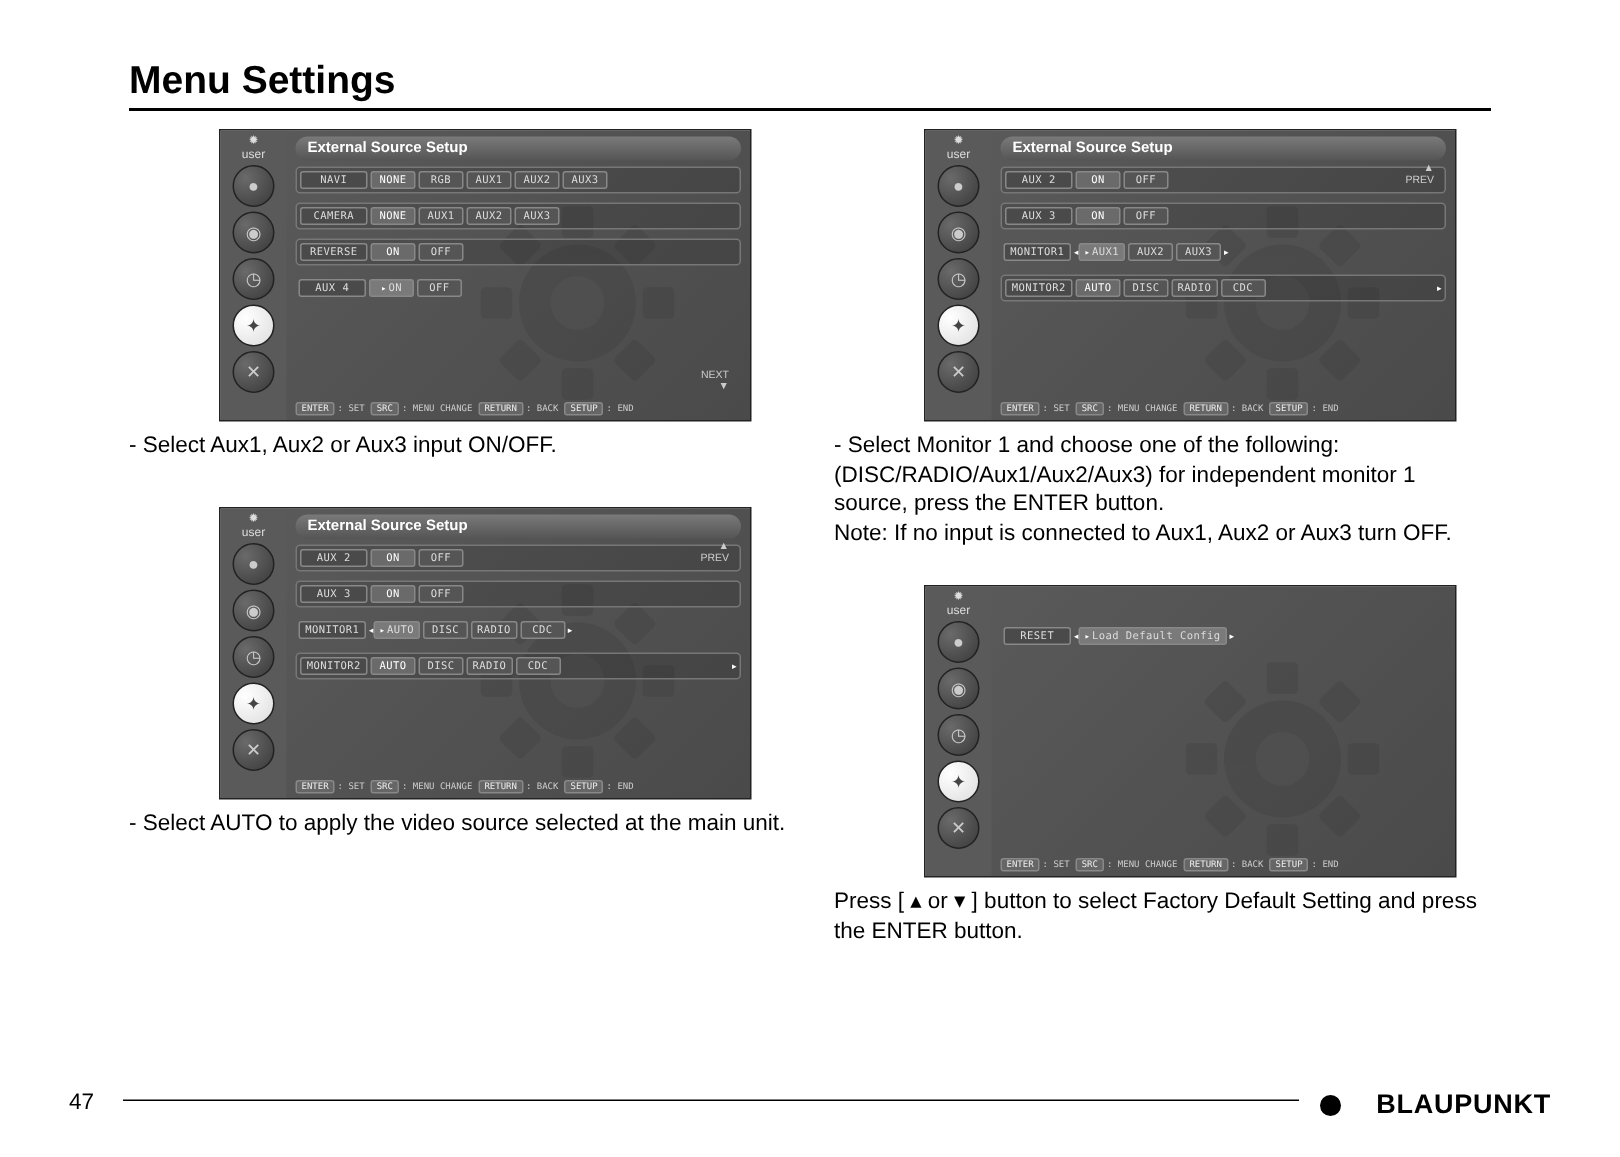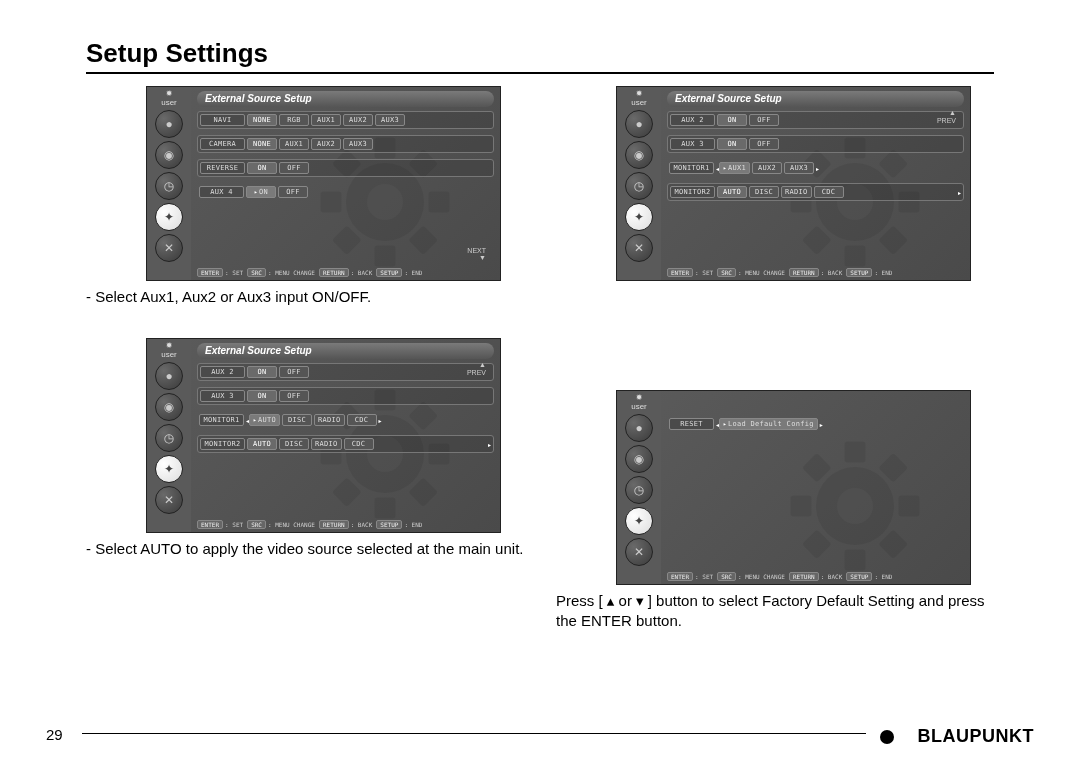--- a/index.html
+++ b/index.html
@@ -70,21 +70,20 @@
   .sb-user { text-align:center; color:#ddd; font-size:8px; }
   .title-bar {
     position: absolute;
     left: 50px; top: 4px; right: 6px;
     height: 16px;
     background: linear-gradient(#7a7a7a,#555);
     border-radius: 8px;
     color: #fff;
     font-size: 10px;
     font-weight: bold;
-    font-style: italic;
     padding-left: 8px;
     line-height: 16px;
   }
   .content {
     position: absolute;
     left: 50px; top: 24px; right: 6px; bottom: 16px;
   }
   .row {
     display: flex;
     align-items: center;
@@ -150,21 +149,21 @@
     font-weight: 900;
     letter-spacing: 0.5px;
     display:flex; align-items:center; gap:24px;
   }
   .brand-dot { width:14px; height:14px; background:#000; border-radius:50%; }
   .arrow { font-size:6px; color:#fff; }
 </style>
 </head>
 <body>
 
-<div class="page-title">Setup Settings</div>
+<div class="page-title">Menu Settings</div>
 <div class="underline"></div>
 
 <div class="col-left" style="top:86px;">
   <div class="screen">
     <div class="gear-bg"><svg viewBox="0 0 100 100" width="150" height="150">
           <g fill="#2a2a2a">
   <circle cx="50" cy="50" r="26"></circle>
             <circle cx="50" cy="50" r="12" fill="#4a4a4a"></circle>
   <rect x="79" y="43" width="14" height="14" rx="2" transform="rotate(0 86 50)"></rect>
             <rect x="68.45584412271572" y="68.45584412271572" width="14" height="14" rx="2" transform="rotate(45 75.45584412271572 75.45584412271572)"></rect>
@@ -353,20 +352,21 @@
         <span class="fbtn">ENTER</span>
         <span class="ftxt">: SET</span>
         <span class="fbtn">SRC</span>
         <span class="ftxt">: MENU CHANGE</span>
         <span class="fbtn">RETURN</span>
         <span class="ftxt">: BACK</span>
         <span class="fbtn">SETUP</span>
         <span class="ftxt">: END</span>
       </div>
   </div>
+  <div class="caption">- Select Monitor 1 and choose one of the following: (DISC/RADIO/Aux1/Aux2/Aux3) for independent monitor 1 source, press the ENTER button.<br>Note: If no input is connected to Aux1, Aux2 or Aux3 turn OFF.</div>
 </div>
 <div class="col-right" style="top:390px;">
   <div class="screen">
     <div class="gear-bg"><svg viewBox="0 0 100 100" width="150" height="150">
           <g fill="#2a2a2a">
   <circle cx="50" cy="50" r="26"></circle>
             <circle cx="50" cy="50" r="12" fill="#4a4a4a"></circle>
   <rect x="79" y="43" width="14" height="14" rx="2" transform="rotate(0 86 50)"></rect>
             <rect x="68.45584412271572" y="68.45584412271572" width="14" height="14" rx="2" transform="rotate(45 75.45584412271572 75.45584412271572)"></rect>
             <rect x="43" y="79" width="14" height="14" rx="2" transform="rotate(90 50 86)"></rect>
@@ -400,18 +400,18 @@
         <span class="ftxt">: MENU CHANGE</span>
         <span class="fbtn">RETURN</span>
         <span class="ftxt">: BACK</span>
         <span class="fbtn">SETUP</span>
         <span class="ftxt">: END</span>
       </div>
   </div>
   <div class="caption">Press [ ▴ or ▾ ] button to select Factory Default Setting and press the ENTER button.</div>
 </div>
 
-<div class="page-num">29</div>
+<div class="page-num">47</div>
 <div class="bottom-line"></div>
 <div class="brand">
   <span class="brand-dot"></span>
   <span>BLAUPUNKT</span>
 </div>
 
 </body></html>

